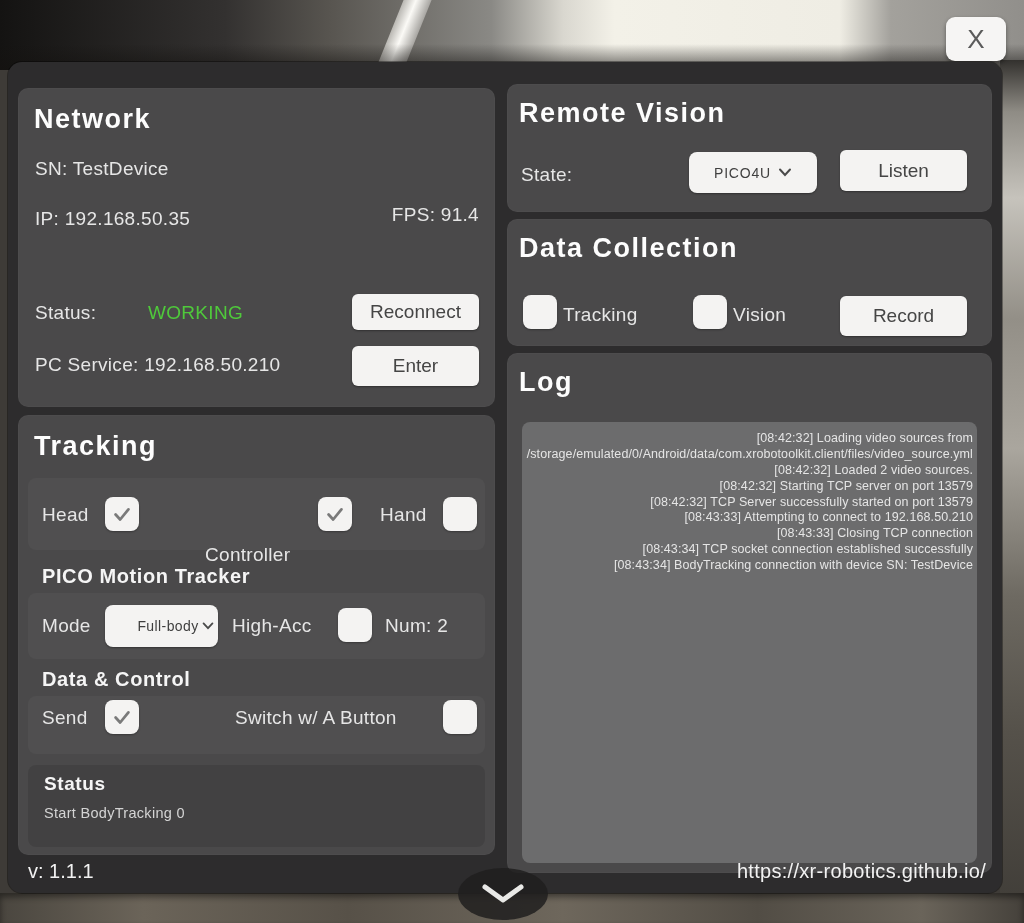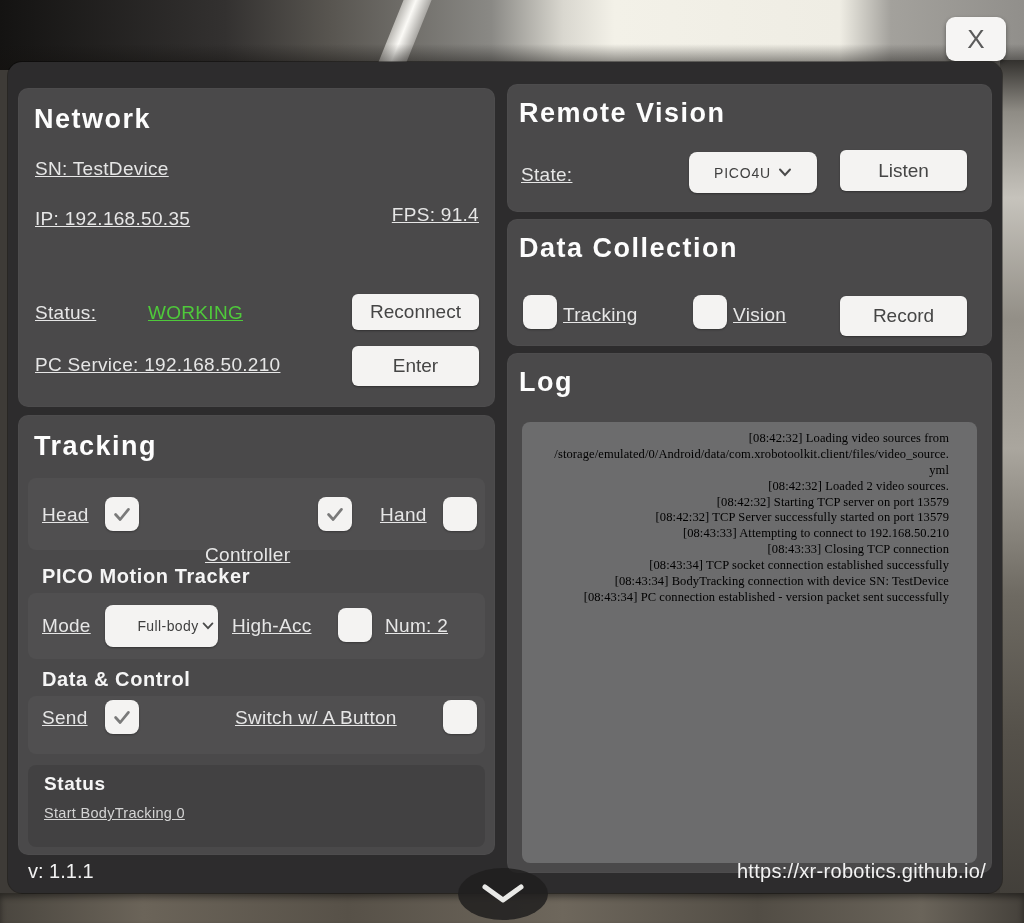--- a/index.html
+++ b/index.html
@@ -46,21 +46,21 @@
     box-shadow:0 0 0 1px rgba(0,0,0,.35);
   }
   .panel {
     position:absolute; background:#4a494a; border-radius:10px;
     box-shadow:inset 0 0 0 1px rgba(255,255,255,.02);
   }
   .panel-title {
     position:absolute; color:#fdfdfd; font-weight:bold; font-size:27px;
     letter-spacing:1.5px;
   }
-  .label { color:#e6e6e6; font-size:19px; letter-spacing:.3px; position:absolute;text-decoration:underline; }
+  .label { color:#e6e6e6; font-size:19px; letter-spacing:.3px; position:absolute; }
   .subheading { position:absolute; color:#f5f5f5; font-weight:bold; font-size:20px; letter-spacing:.6px; }
   .subrow { position:absolute; background:rgba(255,255,255,.035); border-radius:8px; }
 
   .btn {
     position:absolute; background:#f4f3f2; border:none; border-radius:6px;
     color:#454545; font-size:19px; font-family:inherit; cursor:pointer;
     display:flex; align-items:center; justify-content:center;
     box-shadow:0 1px 2px rgba(0,0,0,.35);
   }
   .dropdown {
@@ -90,24 +90,23 @@
   }
   .collapse-btn {
     position:absolute; left:458px; top:868px; width:90px; height:52px;
     background:rgba(32,31,31,.85); border:none; border-radius:50%;
     cursor:pointer; display:flex; align-items:center; justify-content:center;
   }
 
   
   .log-box {
     position:absolute; left:15px; top:69px; right:15px; bottom:10px;
-    background:#6c6c6d; border-radius:8px; padding:9px 28px;
-    overflow-y:auto; color:#000000; font-size:12.5px; line-height:1.27;
+    background:#6c6c6d; border-radius:8px; padding:9px 4px;
+    overflow-y:auto; color:#e5e5e5; font-size:12.5px; line-height:1.27;
     letter-spacing:.1px;
-    font-family:Liberation Serif, serif;
   }
   .log-box div { overflow-wrap:anywhere; }
 
   .footer-version { position:absolute; left:20px; bottom:10px; color:#f2f2f2; font-size:20px; }
   .footer-url { position:absolute; right:16px; bottom:10px; color:#f2f2f2; font-size:20px; letter-spacing:.3px; }
 
   .status-working { font-weight:normal; }
   .status-box { background:rgba(0,0,0,.10); }
 </style>
 </head>
@@ -231,21 +230,20 @@
       <h2 class="panel-title" style="left:12px; top:14px;">Log</h2>
       <div class="log-box">
           <div>[08:42:32] Loading video sources from /storage/emulated/0/Android/data/com.xrobotoolkit.client/files/video_source.yml</div>
           <div>[08:42:32] Loaded 2 video sources.</div>
           <div>[08:42:32] Starting TCP server on port 13579</div>
           <div>[08:42:32] TCP Server successfully started on port 13579</div>
           <div>[08:43:33] Attempting to connect to 192.168.50.210</div>
           <div>[08:43:33] Closing TCP connection</div>
           <div>[08:43:34] TCP socket connection established successfully</div>
           <div>[08:43:34] BodyTracking connection with device SN: TestDevice</div>
-          <div>[08:43:34] PC connection established - version packet sent successfully</div>
         </div>
     </section>
 
     <div class="footer-version">v: 1.1.1</div>
     <div class="footer-url">https://xr-robotics.github.io/</div>
   </div>
 
   <button class="collapse-btn">
     <svg width="46" height="22" viewBox="0 0 46 22">
       <path d="M5 4 L23 17 L41 4" stroke="#e9e9e7" stroke-width="5" fill="none" stroke-linecap="round" stroke-linejoin="round"></path>

